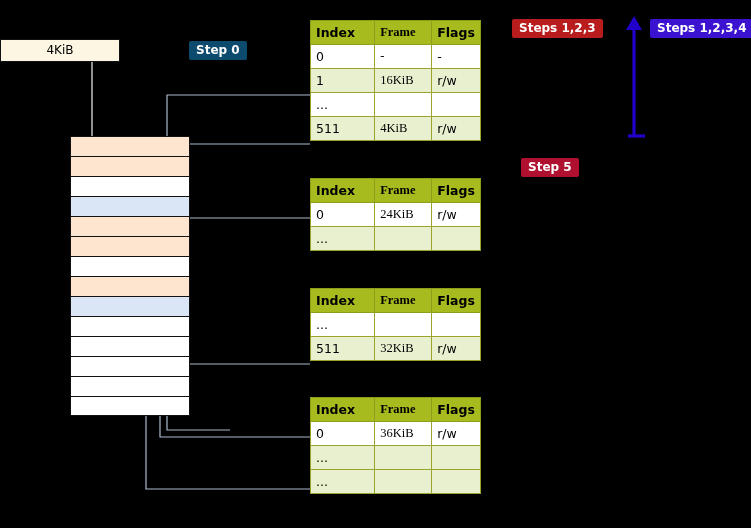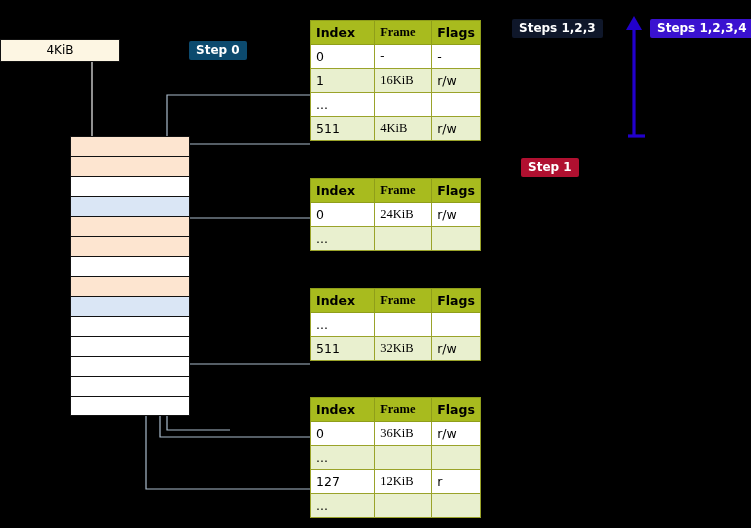--- a/index.html
+++ b/index.html
@@ -72,21 +72,21 @@
     position: absolute;
     padding: 2px 7px 3px 7px;
     font-size: 12px;
     color: #fff;
     font-weight: bold;
     border-radius: 2px;
     white-space: nowrap;
     line-height: 14px;
   }
   .badge-step0 { left: 189px; top: 41px; background: #0c4a6e; }
-  .badge-steps123 { left: 512px; top: 19px; background: #0f172a; }
+  .badge-steps123 { left: 512px; top: 19px; background: #b91c1c; }
   .badge-steps1234 { left: 650px; top: 19px; background: #3a12d0; }
   .badge-step4 { left: 521px; top: 158px; background: #b01030; }
 
   
   .ptable {
     position: absolute;
     border-collapse: collapse;
     font-size: 12.5px;
     color: #000;
     background: #fff;
@@ -181,21 +181,21 @@
       <div class="memrow" style="top: 180px; background: rgb(255, 255, 255);"></div>
       <div class="memrow" style="top: 200px; background: rgb(255, 255, 255);"></div>
       <div class="memrow" style="top: 220px; background: rgb(255, 255, 255);"></div>
       <div class="memrow" style="top: 240px; background: rgb(255, 255, 255);"></div>
       <div class="memrow last" style="top: 260px; background: rgb(255, 255, 255);"></div>
     </div>
 
   <div class="badge badge-step0">Step 0</div>
   <div class="badge badge-steps123">Steps 1,2,3</div>
   <div class="badge badge-steps1234">Steps 1,2,3,4</div>
-  <div class="badge badge-step4">Step 1</div>
+  <div class="badge badge-step4">Step 5</div>
 
   <table class="ptable" id="ptable-0">
       <thead>
         <tr>
           <th class="col-index">Index</th>
           <th class="col-frame">Frame</th>
           <th class="col-flags">Flags</th>
         </tr>
       </thead>
       <tbody>
@@ -275,25 +275,20 @@
         <tr class="white">
           <td class="col-index">0</td>
           <td class="col-frame">36KiB</td>
           <td class="col-flags">r/w</td>
         </tr>
         <tr class="alt">
           <td class="col-index">...</td>
           <td class="col-frame"></td>
           <td class="col-flags"></td>
         </tr>
-        <tr class="white">
-          <td class="col-index">127</td>
-          <td class="col-frame">12KiB</td>
-          <td class="col-flags">r</td>
-        </tr>
         <tr class="alt">
           <td class="col-index">...</td>
           <td class="col-frame"></td>
           <td class="col-flags"></td>
         </tr>
       </tbody>
     </table>
 
 </div>
 

